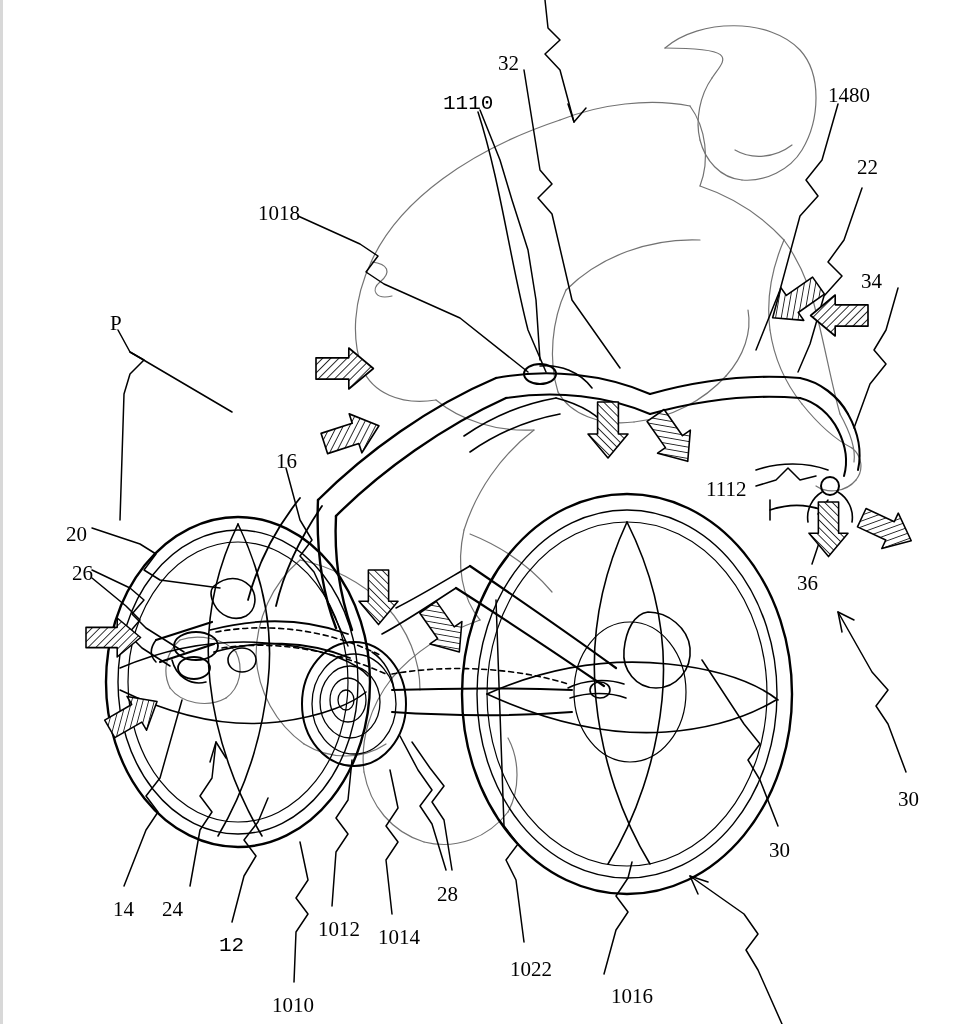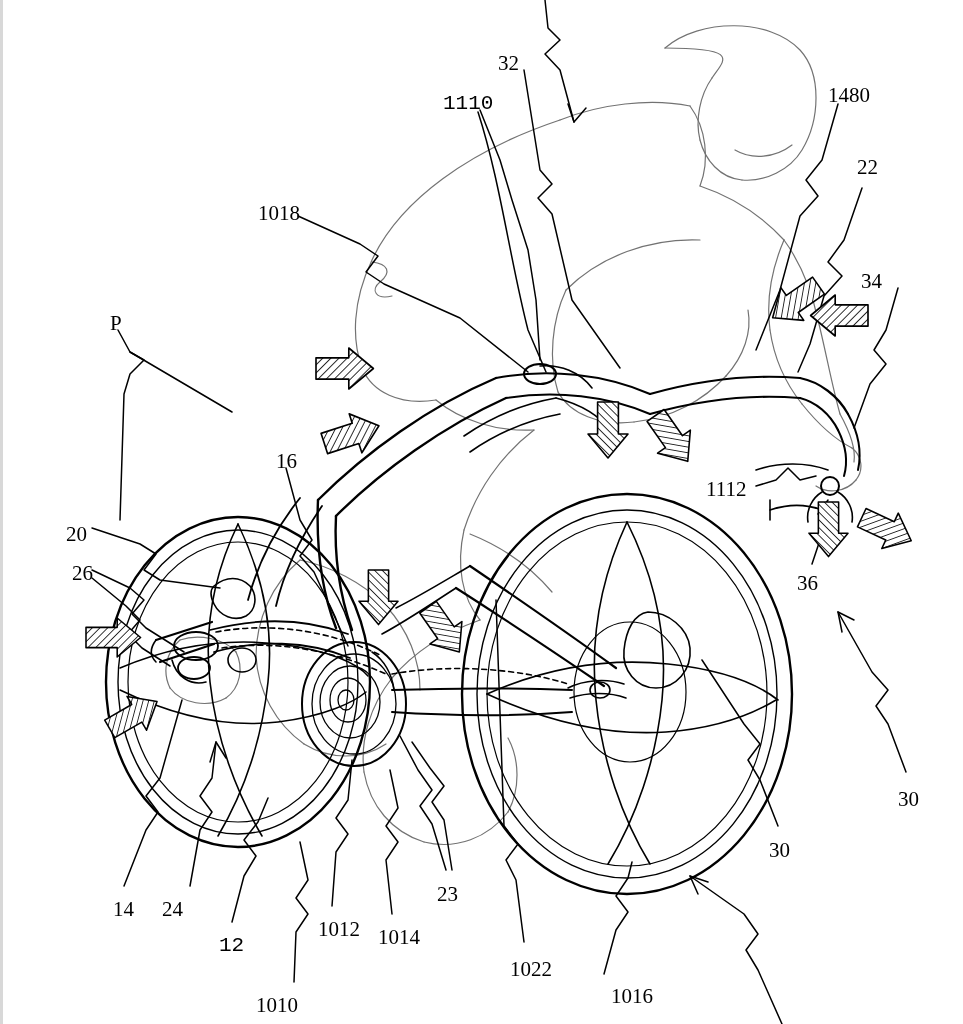--- a/index.html
+++ b/index.html
@@ -329,24 +329,24 @@
   <div class="ref-label" style="left:258px; top:203px;">1018</div>
   <div class="ref-label" style="left:861px; top:271px;">34</div>
   <div class="ref-label" style="left:110px; top:313px;">P</div>
   <div class="ref-label" style="left:276px; top:451px;">16</div>
   <div class="ref-label" style="left:706px; top:479px;">1112</div>
   <div class="ref-label" style="left:66px;  top:524px;">20</div>
   <div class="ref-label" style="left:72px;  top:563px;">26</div>
   <div class="ref-label" style="left:797px; top:573px;">36</div>
   <div class="ref-label" style="left:898px; top:789px;">30</div>
   <div class="ref-label" style="left:769px; top:840px;">30</div>
-  <div class="ref-label" style="left:437px; top:884px;">23</div>
+  <div class="ref-label" style="left:437px; top:884px;">28</div>
   <div class="ref-label" style="left:113px; top:899px;">14</div>
   <div class="ref-label" style="left:162px; top:899px;">24</div>
   <div class="ref-label" style="left:318px; top:919px;">1012</div>
   <div class="ref-label" style="left:378px; top:927px;">1014</div>
   <div class="ref-label" style="left:219px; top:935px;font-family:Liberation Mono, monospace;">12</div>
   <div class="ref-label" style="left:510px; top:959px;">1022</div>
   <div class="ref-label" style="left:578px; top:986px;margin-left:33px;">1016</div>
-  <div class="ref-label" style="left:256px; top:995px;">1010</div>
+  <div class="ref-label" style="left:272px; top:995px;">1010</div>
 
   <div class="frame-border"></div>
 </div>
 
 </body></html>

